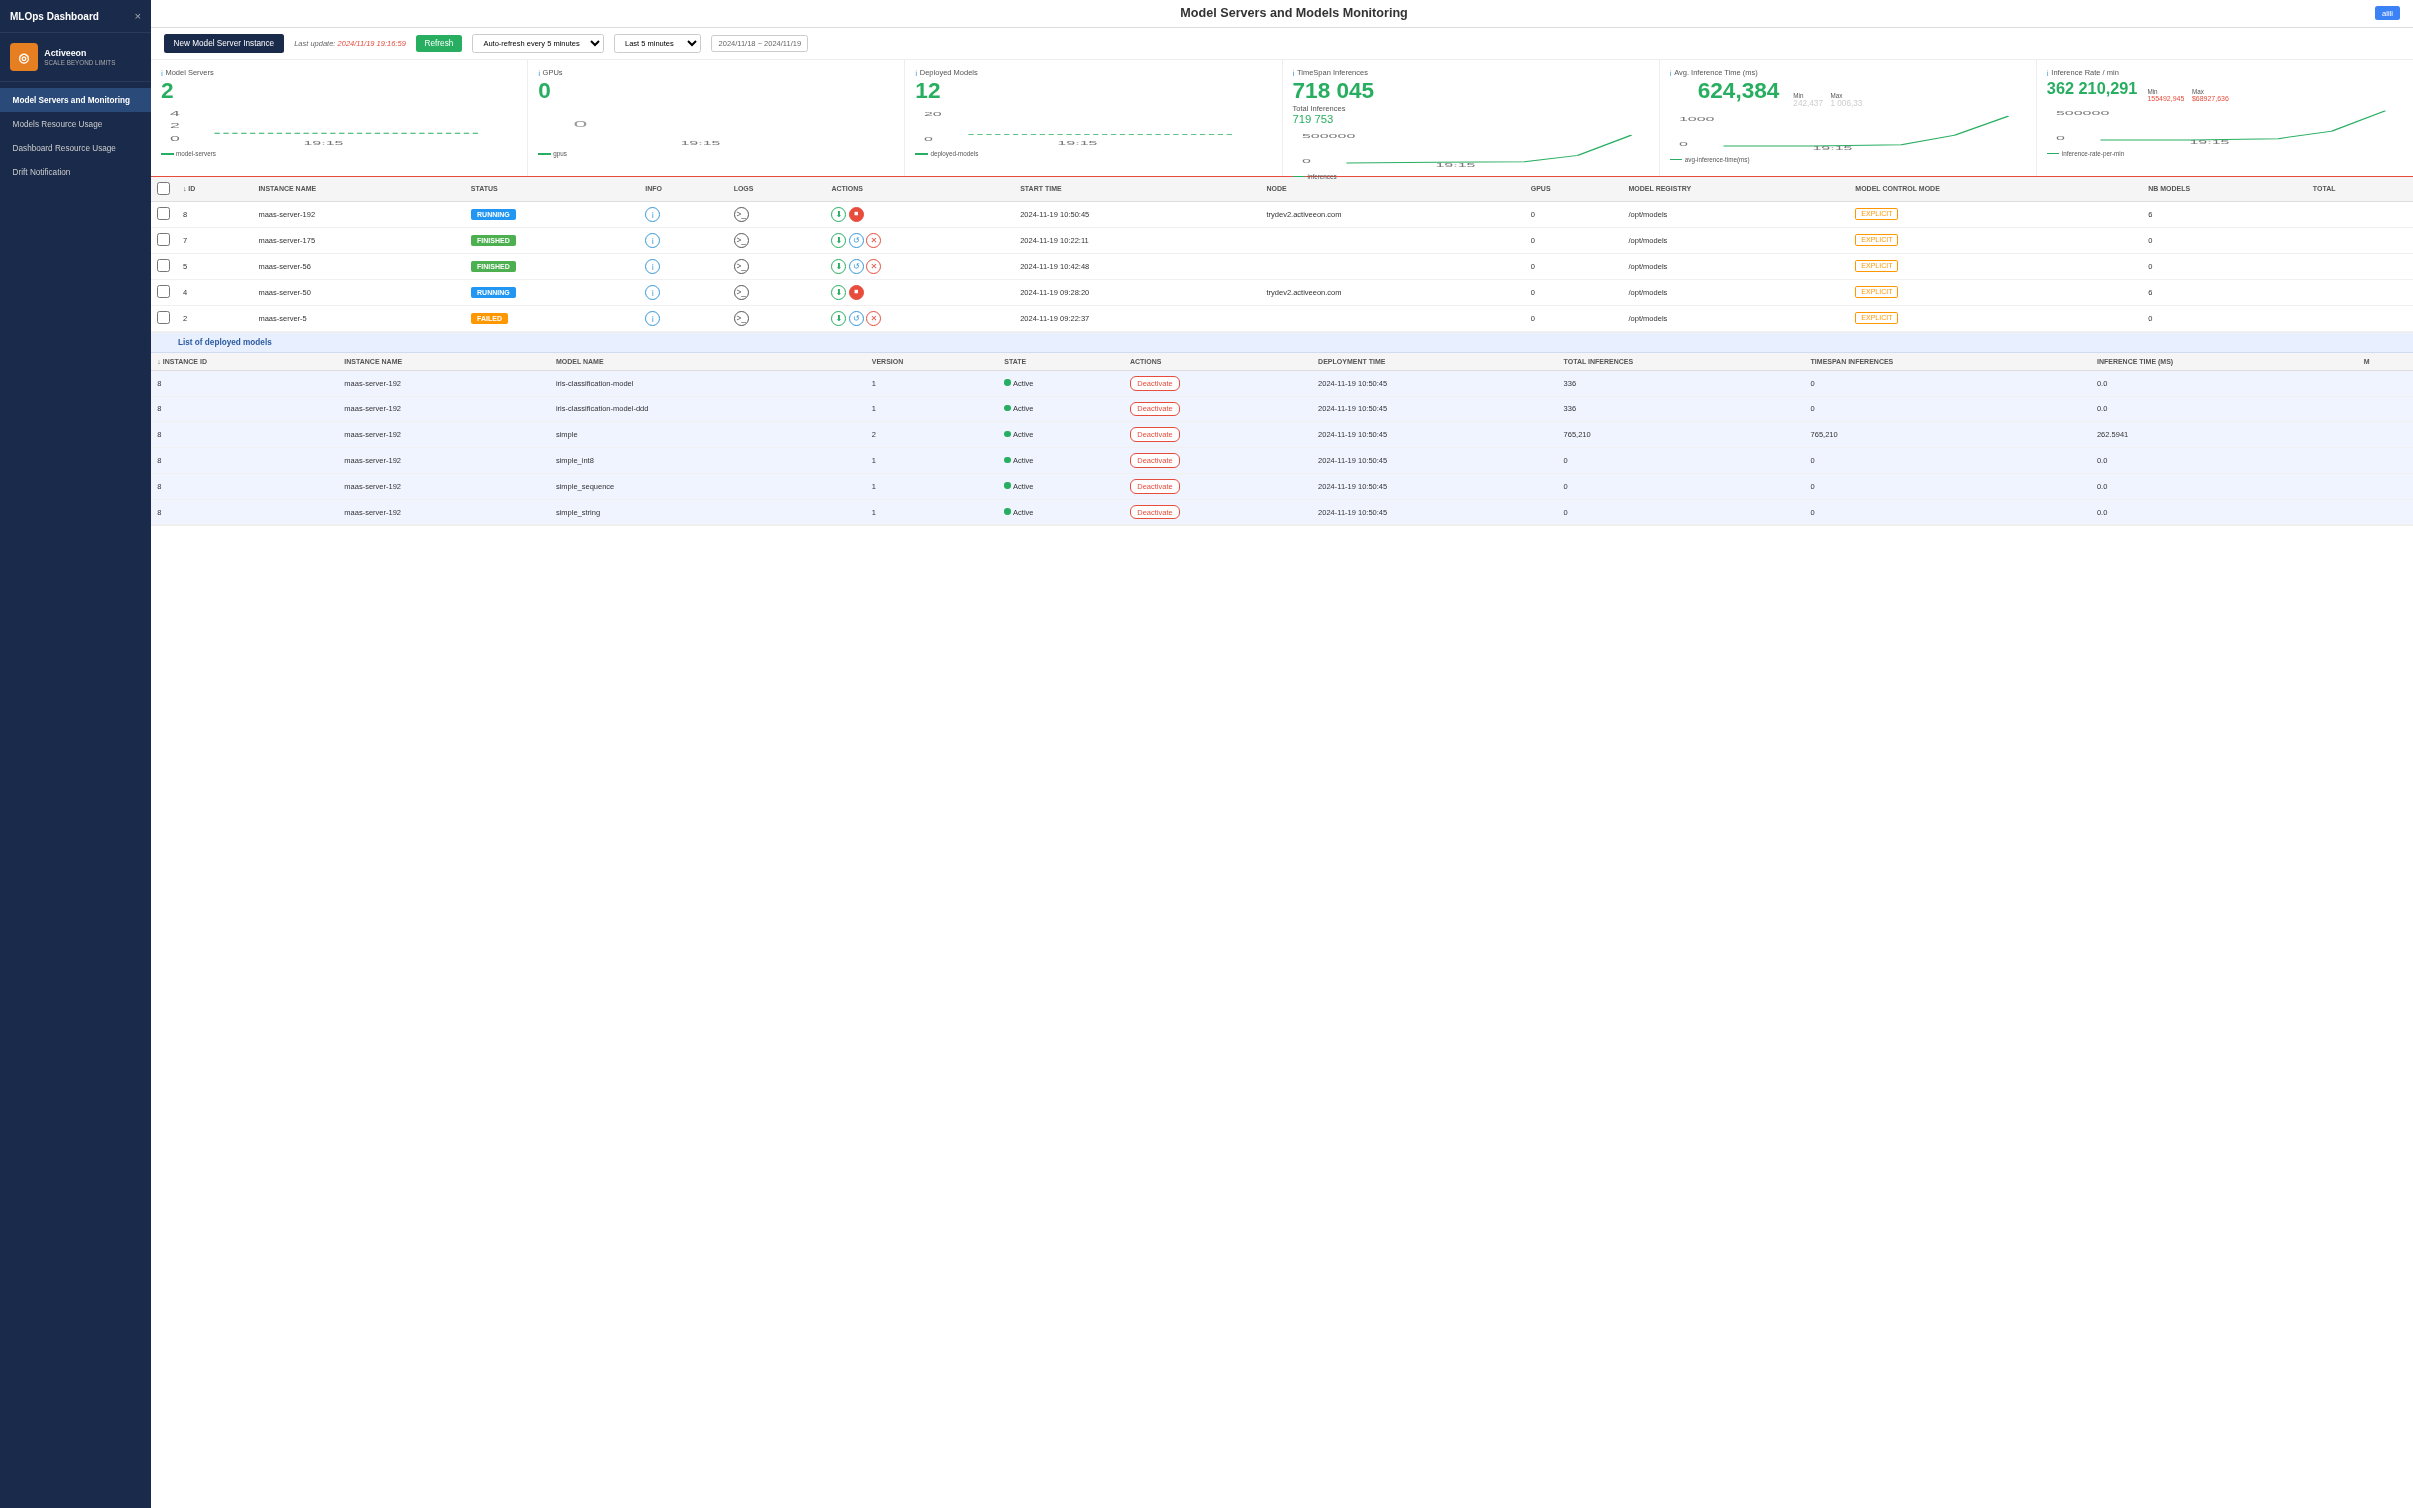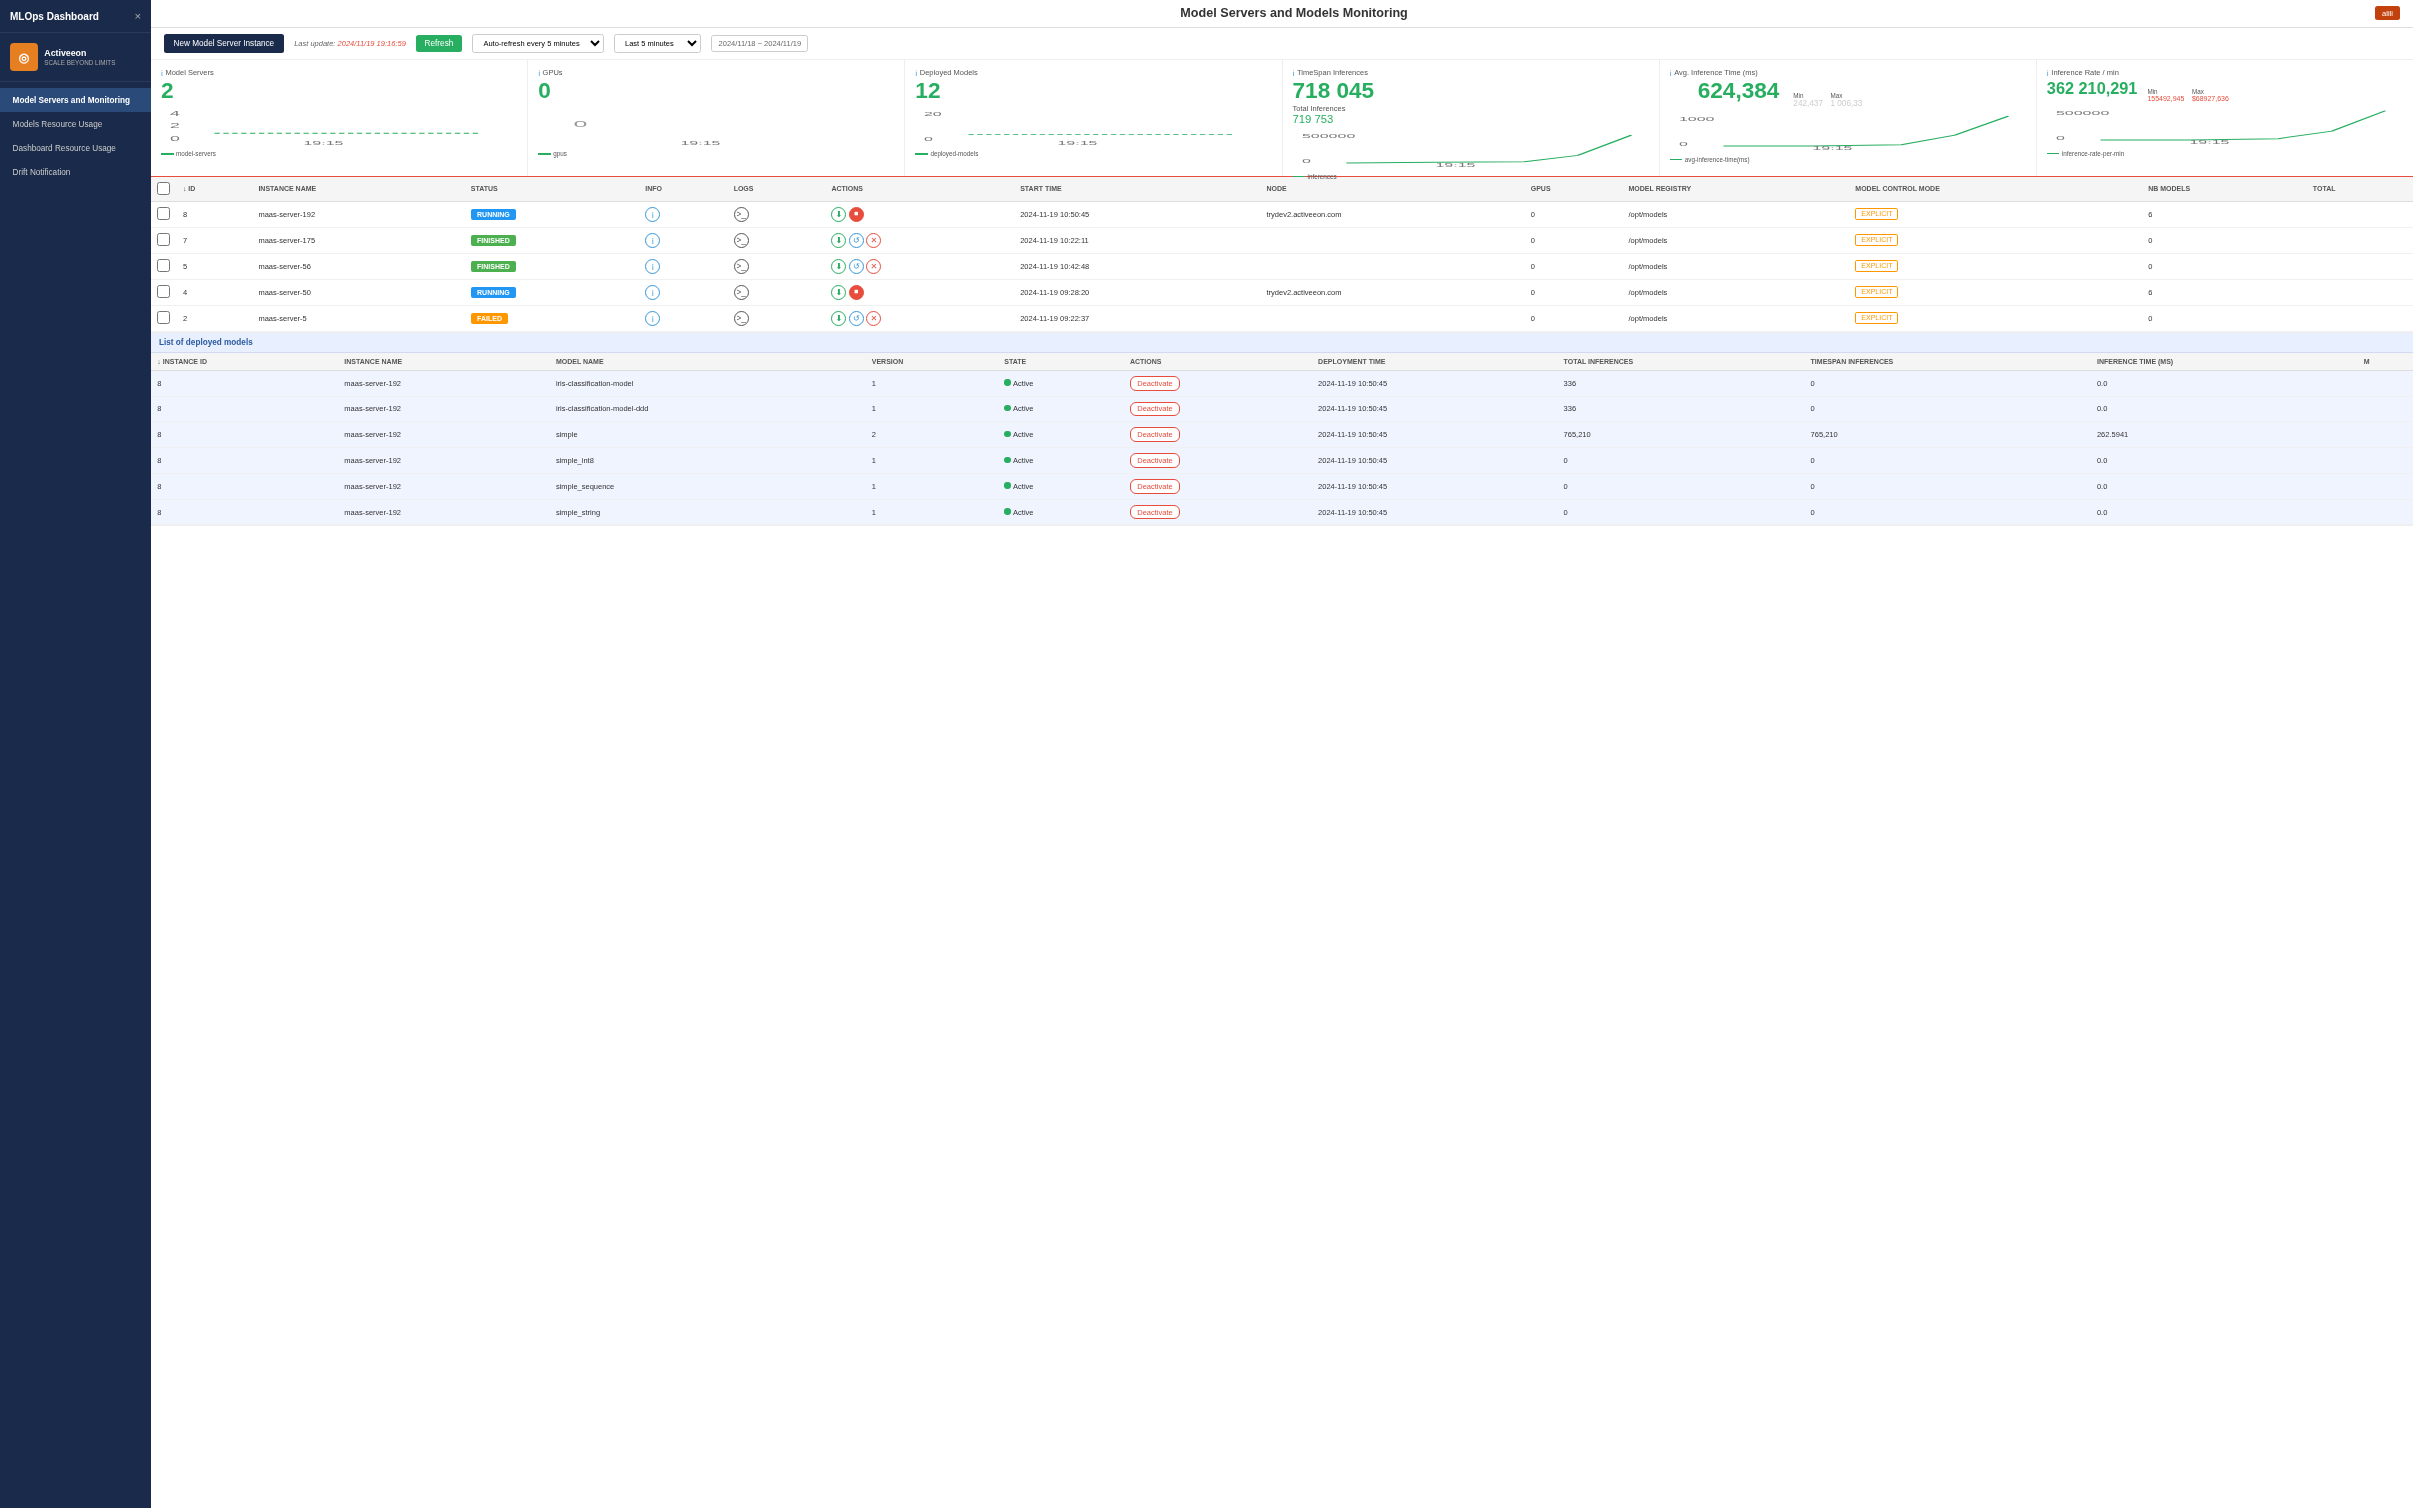--- a/index.html
+++ b/index.html
@@ -88,21 +88,21 @@
       justify-content: space-between;
     }
     .page-title {
       font-size: 12.6px;
       font-weight: bold;
       color: #333;
       flex: 1;
       text-align: center;
     }
     .user-badge {
-      background: #c2410c;
+      background: #3b82f6;
       color: #fff;
       padding: 2.5px 7.5px;
       border-radius: 2.5px;
       font-size: 7.5px;
     }
 
     
     .action-bar {
       background: #fff;
       padding: 6.3px 12.6px;
@@ -317,21 +317,21 @@
       border-radius: 1.3px;
     }
     .page-btn:disabled { color: #ccc; cursor: default; }
 
     
     .deployed-section {
       background: #f0f4ff;
       padding: 0;
     }
     .deployed-header {
-      padding: 5px 8px;
+      padding: 5px 27px;
       font-size: 8.2px;
       color: #2a5aa0;
       font-weight: bold;
       background: #e8f0ff;
       border-bottom: 0.6px solid #d0daf0;
     }
     .deactivate-btn {
       border: 0.6px solid #e74c3c;
       color: #e74c3c;
       background: #fff;

